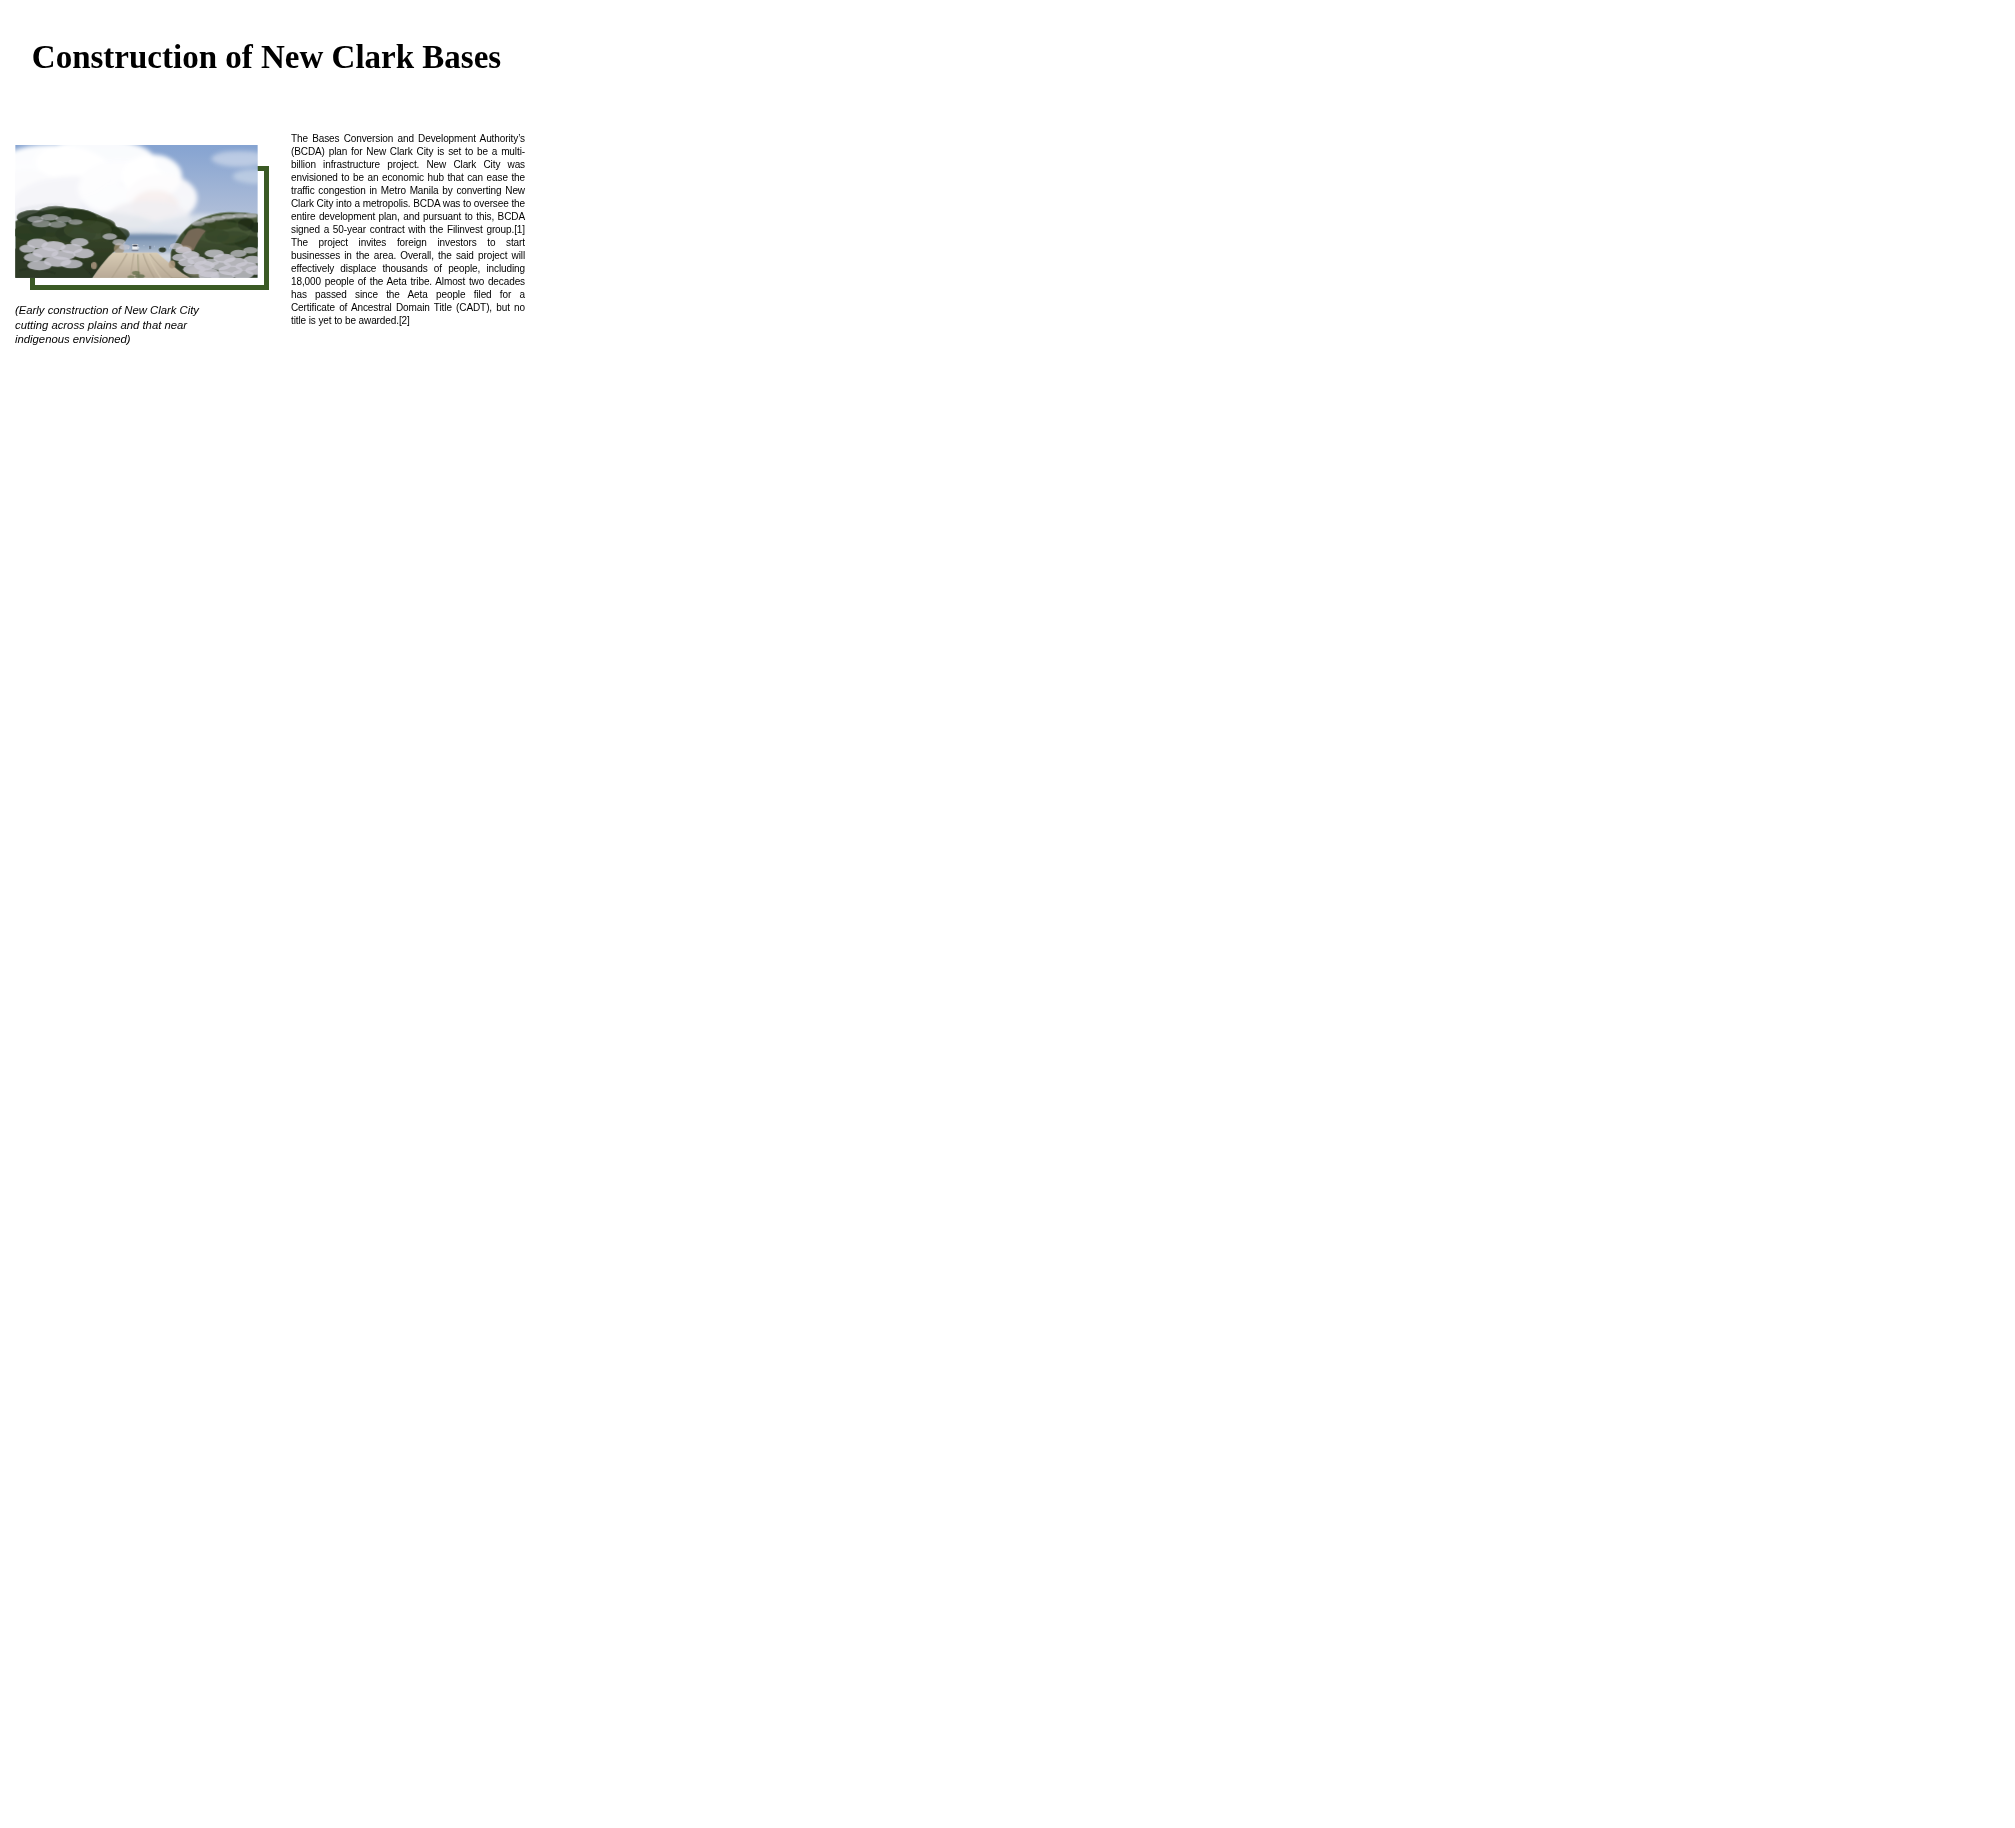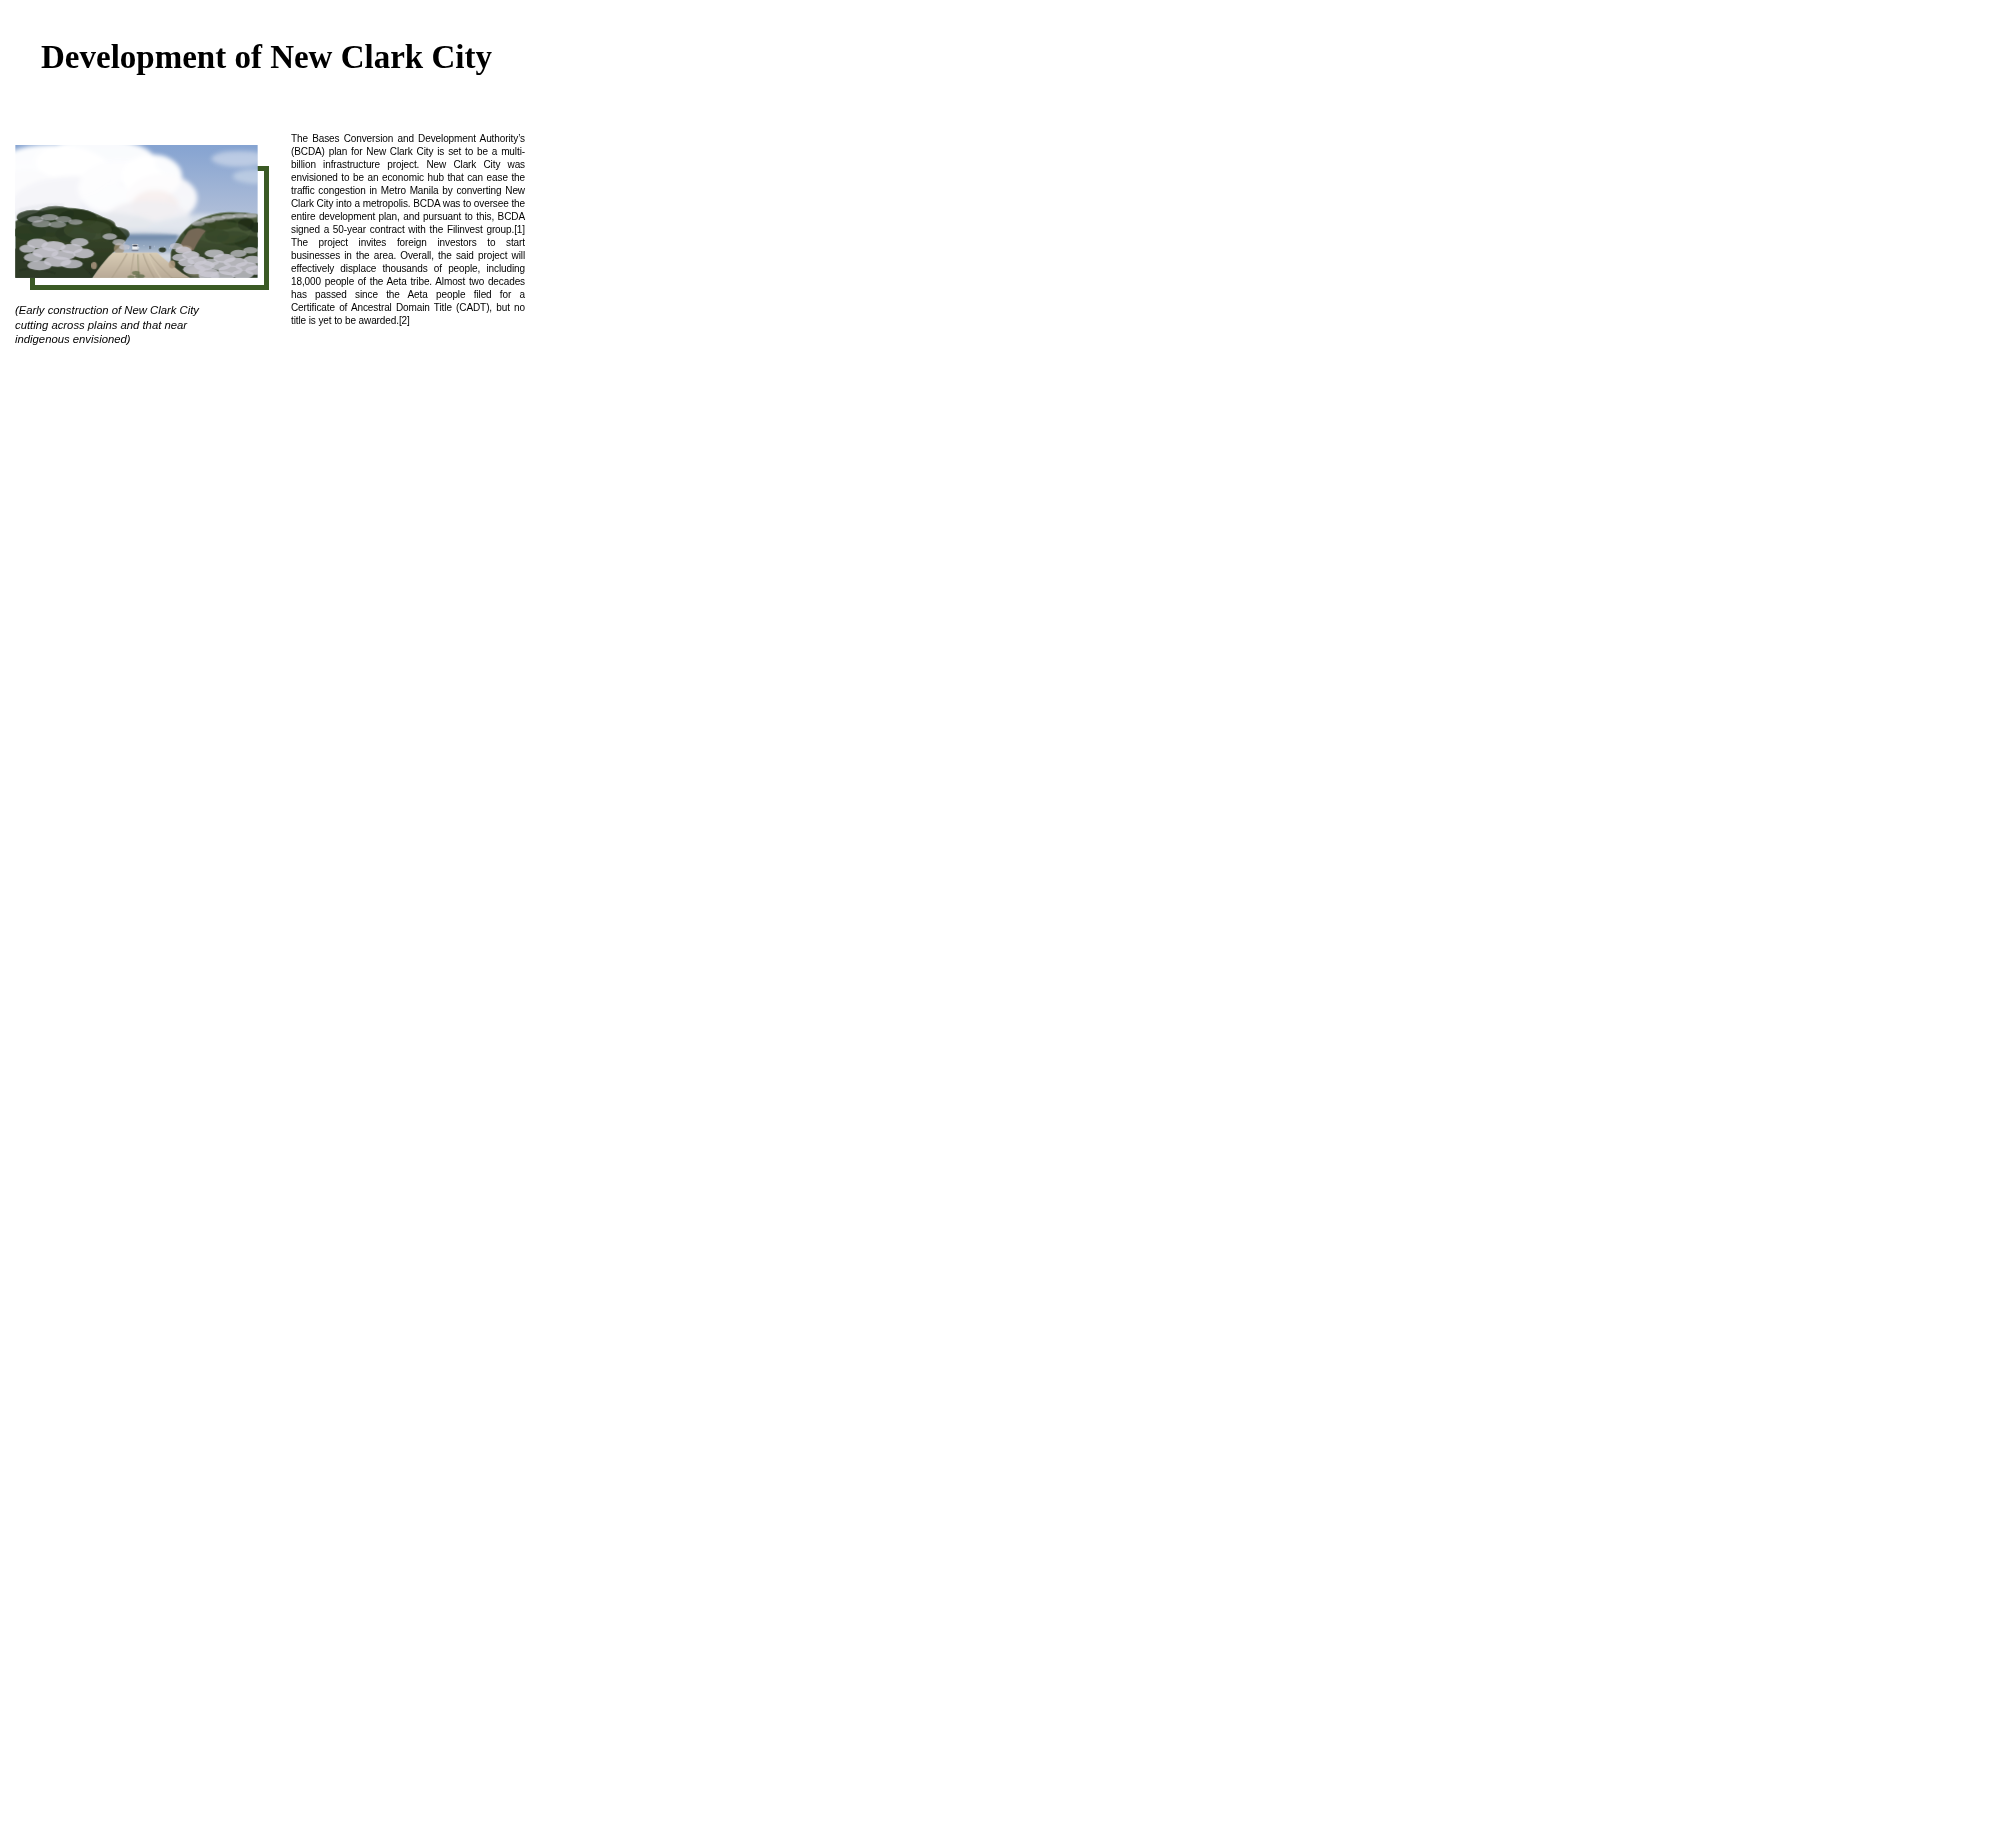--- a/index.html
+++ b/index.html
@@ -62,21 +62,21 @@
     text-align:justify;
     letter-spacing:-0.1px;
     color:#000;
   }
 </style>
 </head>
 <body>
 
 <div class="page">
 
-  <h1 class="title">Development of New Clark City</h1>
+  <h1 class="title">Construction of New Clark Bases</h1>
 
   <div class="frame"></div>
 
   <div class="photo">
     <svg width="243" height="133" viewBox="0 0 603 331">
       <defs>
         <linearGradient id="sky" x1="0" y1="0" x2="0" y2="1">
           <stop offset="0" stop-color="#85a3d1"></stop>
           <stop offset="0.45" stop-color="#a9bad7"></stop>
           <stop offset="0.75" stop-color="#c6cfdd"></stop>

